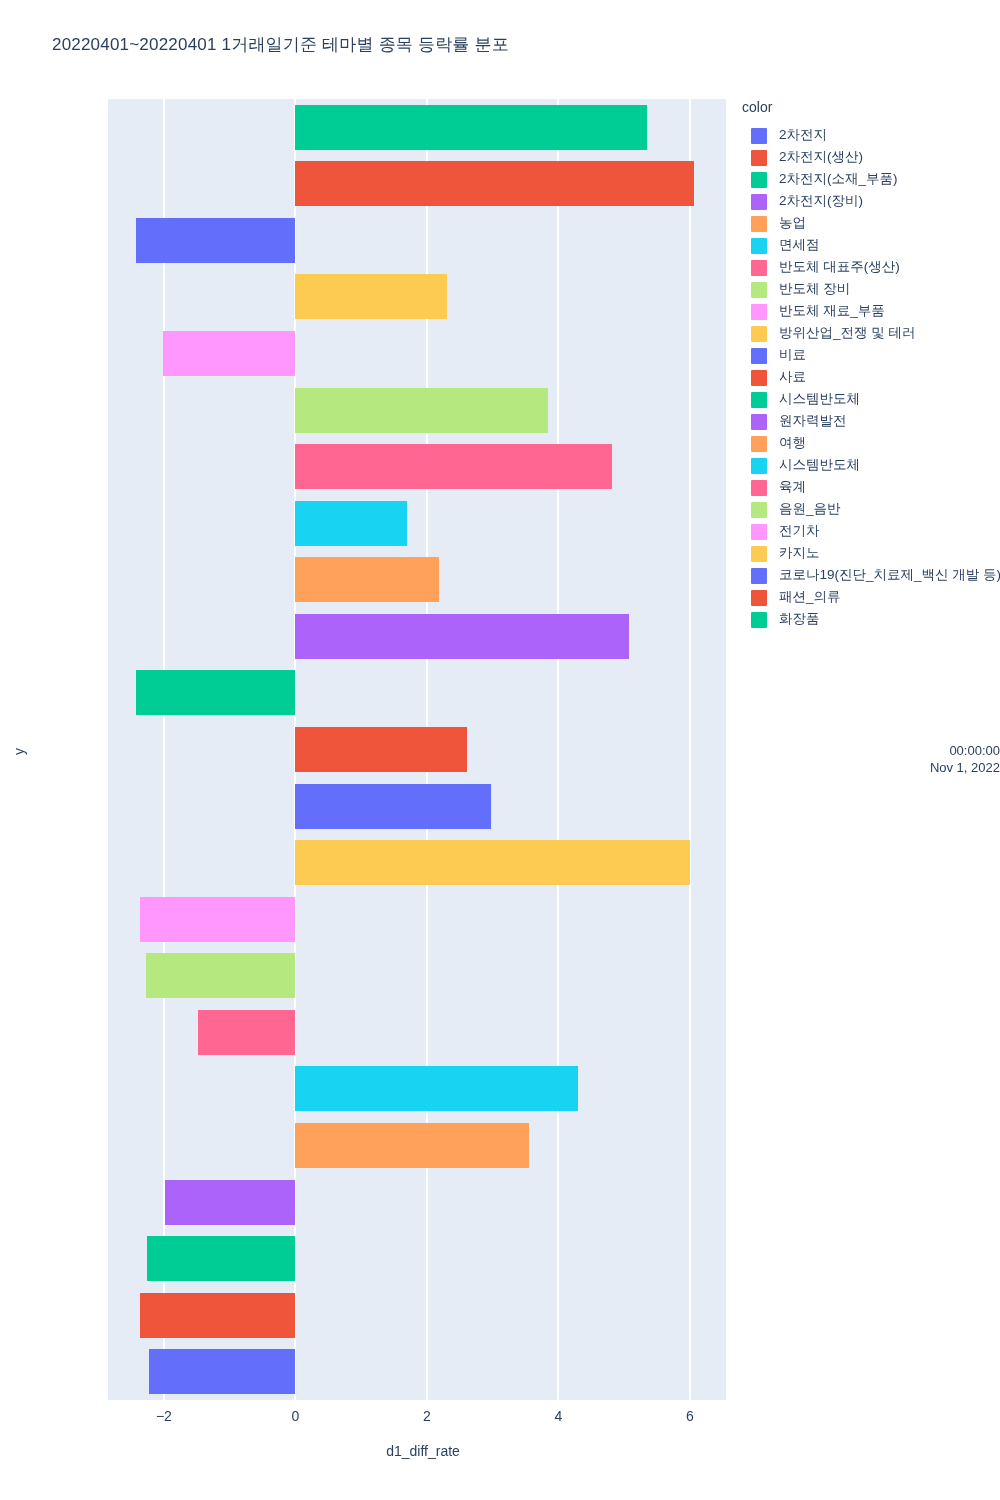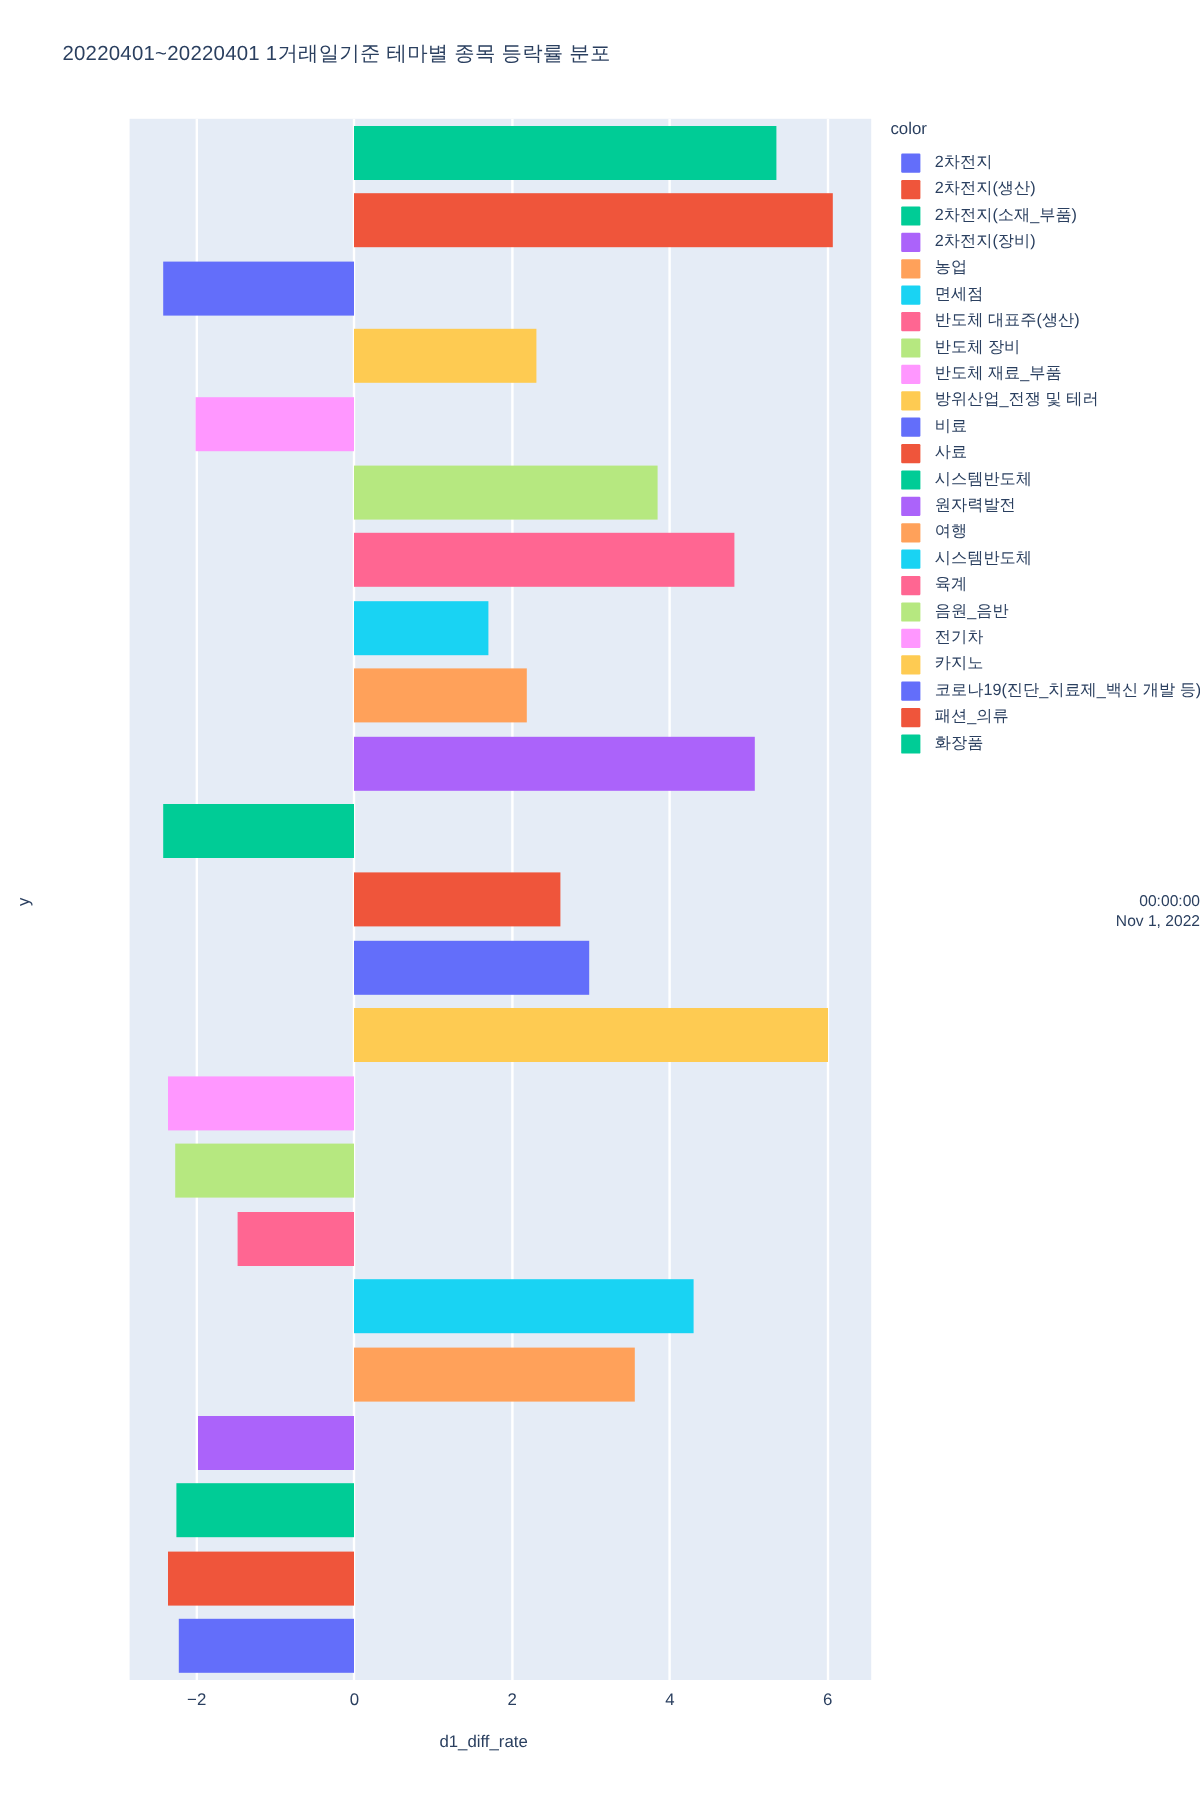--- a/index.html
+++ b/index.html
@@ -60,21 +60,21 @@
   .x-tick-label {
     position: absolute;
     top: 1408px;
     font-size: 14px;
     color: #2a3f5f;
     transform: translateX(-50%);
     white-space: nowrap;
   }
   .x-axis-title {
     position: absolute;
-    left: 403px;
+    left: 423px;
     top: 1443px;
     font-size: 14px;
     color: #2a3f5f;
     transform: translateX(-50%);
     white-space: nowrap;
   }
   .y-axis-title {
     position: absolute;
     left: 11px;
     top: 748px;

